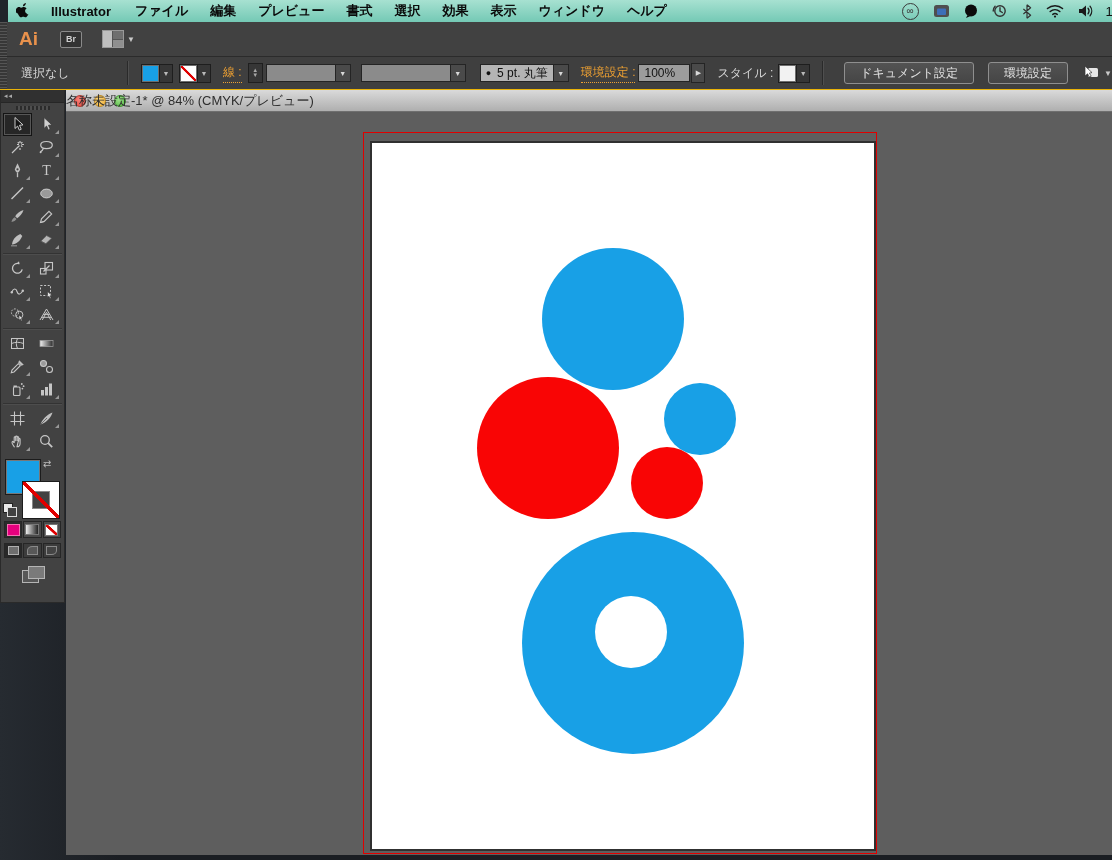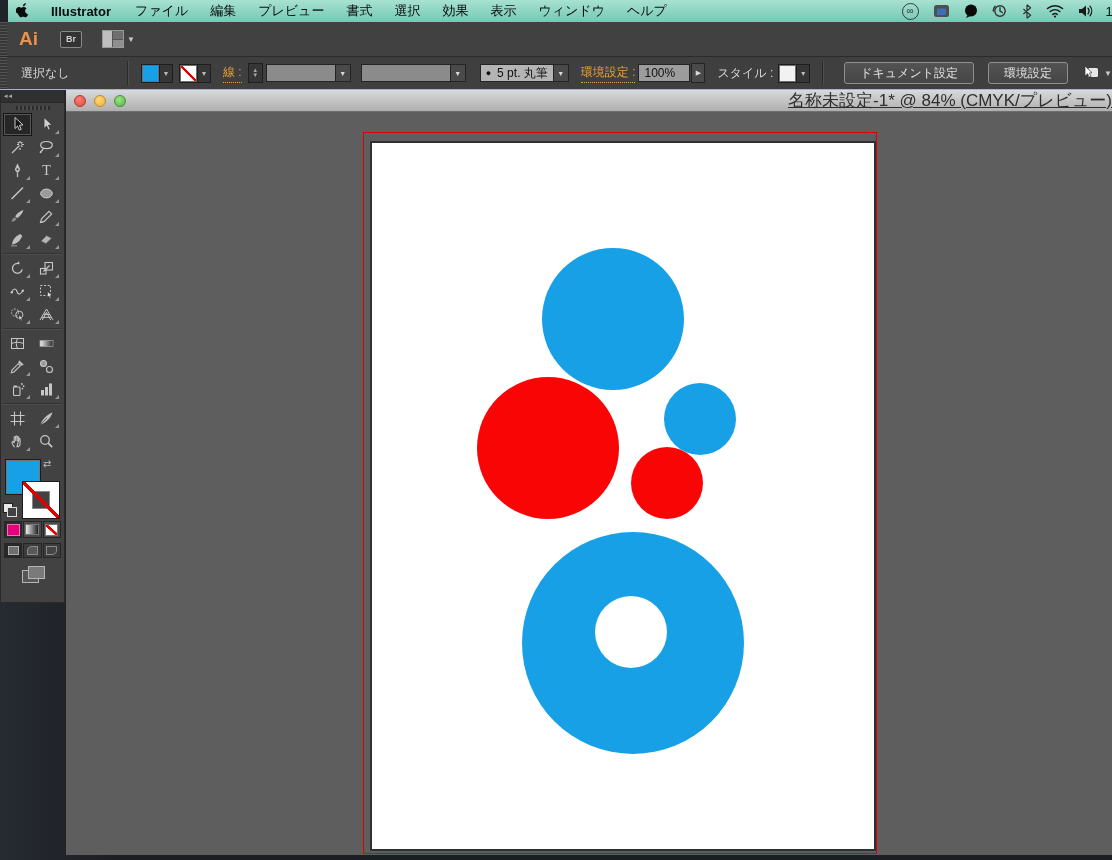--- a/index.html
+++ b/index.html
@@ -7,21 +7,21 @@
           background:#20242A;font-family:"Liberation Sans",sans-serif;
           -webkit-user-select:none;user-select:none;}
 
   
   .menubar{position:absolute;left:8px;top:0;width:1112px;height:22px;
     background:linear-gradient(#A7E1D1,#74C9B5);
     border-bottom:1px solid #1F5A4E;
     display:flex;align-items:center;font-size:13px;color:#0B0B0B;}
   .menubar-left{display:flex;align-items:center;height:100%;}
   .apple{width:30px;display:flex;justify-content:center;align-items:center;height:100%;}
-  .mi{padding:0 11px;height:100%;display:flex;align-items:center;white-space:nowrap;}
+  .mi{padding:0 11px;height:100%;display:flex;align-items:center;white-space:nowrap;font-weight:bold;}
   .mi.app-name{font-weight:bold;padding:0 13px;}
   .menubar-right{margin-left:auto;display:flex;align-items:center;height:100%;gap:14px;padding-right:0;}
   .sysicon{display:flex;align-items:center;justify-content:center;height:100%;}
   .cc-circle{width:15px;height:15px;border:1.5px solid #3a3a3a;border-radius:50%;
     display:flex;align-items:center;justify-content:center;font-size:10px;color:#3a3a3a;line-height:1;}
   .clock{font-size:13px;color:#111;margin-left:-2px;}
 
   
   .appbar{position:absolute;left:0;top:22px;width:1112px;height:34px;
     background:#414141;border-bottom:1px solid #2B2B2B;
@@ -77,21 +77,21 @@
     background:linear-gradient(90deg,#262B31,#1B1E23 120px);}
   
   .docwin{position:absolute;left:66px;top:0;width:1046px;height:764px;}
   .titlebar{height:21px;background:linear-gradient(#DADADA,#AFAFAF);
     border-bottom:1px solid #6F6F6F;display:flex;align-items:center;position:relative;}
   .lights{display:flex;gap:8px;margin-left:8px;}
   .light{width:12px;height:12px;border-radius:50%;}
   .light.red{background:radial-gradient(circle at 40% 35%,#F98179,#E2463C);border:1px solid #B03A30;box-sizing:border-box;}
   .light.yellow{background:radial-gradient(circle at 40% 35%,#FBD87E,#F0AD36);border:1px solid #C08C24;box-sizing:border-box;}
   .light.green{background:radial-gradient(circle at 40% 35%,#9FE08B,#50B93E);border:1px solid #3F9431;box-sizing:border-box;}
-  .doc-title{position:absolute;left:0;right:0;text-align:right;font-size:17px;color:#2E2E2E;text-decoration:underline;}
+  .doc-title{position:absolute;left:0;right:0;text-align:left;font-size:13px;color:#2E2E2E;}
   .canvas{position:relative;height:743px;background:#5E5E5E;overflow:hidden;}
   .bleed-rect{position:absolute;left:297px;top:20px;width:514px;height:722px;
     border:1px solid #E00000;box-sizing:border-box;}
   .page{position:absolute;left:304px;top:29px;width:506px;height:710px;
     background:#FFF;border:2px solid #303030;box-sizing:border-box;}
   .shape-circle{position:absolute;border-radius:50%;}
 
   
   .dock{position:absolute;left:0;top:0;width:66px;height:770px;}
   .tools-panel{position:absolute;left:0;top:0;width:65px;height:513px;

